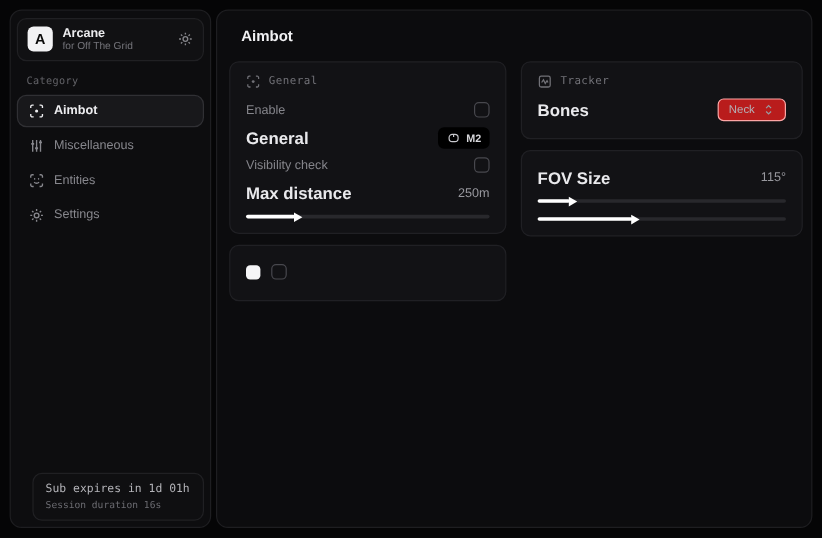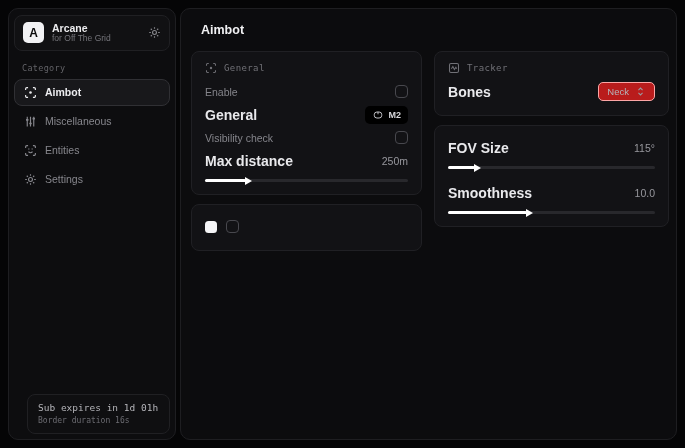--- a/index.html
+++ b/index.html
@@ -185,21 +185,21 @@
           <circle cx="8" cy="8" r="2.4"></circle>
           <path d="M8 1.5v2M8 12.5v2M1.5 8h2M12.5 8h2M3.4 3.4l1.4 1.4M11.2 11.2l1.4 1.4M12.6 3.4l-1.4 1.4M4.8 11.2l-1.4 1.4"></path>
         </svg>
       </span>
       <span>Settings</span>
     </div>
   </div>
 
   <div class="side-footer">
     <div class="l1">Sub expires in 1d 01h</div>
-    <div class="l2">Border duration 16s</div>
+    <div class="l2">Session duration 16s</div>
   </div>
 </div>
 
 <div id="main" class="panel">
   <div class="main-title">Aimbot</div>
 
   <div class="columns">
 
     <div class="col col-left">
 
@@ -292,24 +292,20 @@
         <div class="row">
           <span class="lab-strong">FOV Size</span>
           <span class="val">115°</span>
         </div>
         <div class="slider" style="margin-bottom:12px;">
           <div class="fill" style="width: 13%;">
             <div class="thumb"></div>
           </div>
         </div>
 
-        <div class="row">
-          <span class="lab-strong">Smoothness</span>
-          <span class="val">10.0</span>
-        </div>
         <div class="slider">
           <div class="fill" style="width: 38%;">
             <div class="thumb"></div>
           </div>
         </div>
       </div>
 
     </div>
   </div>
 </div>

